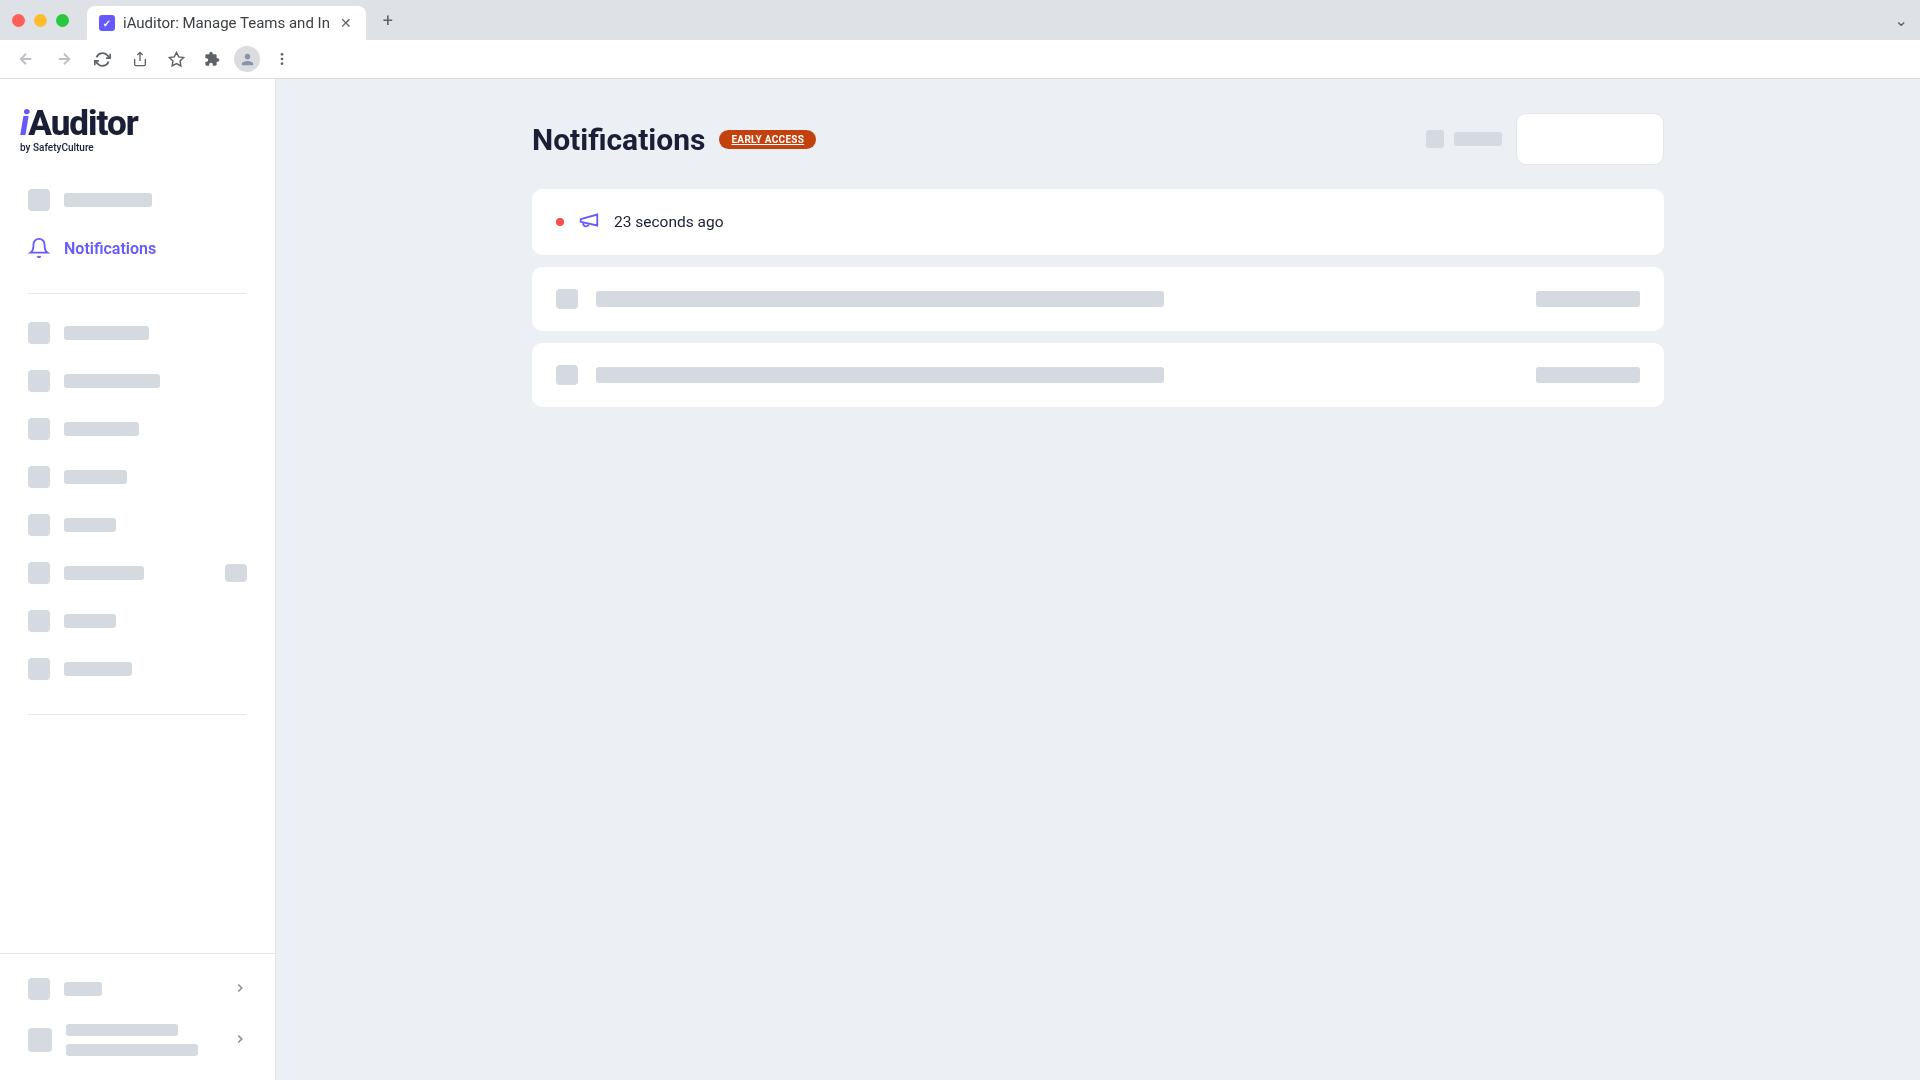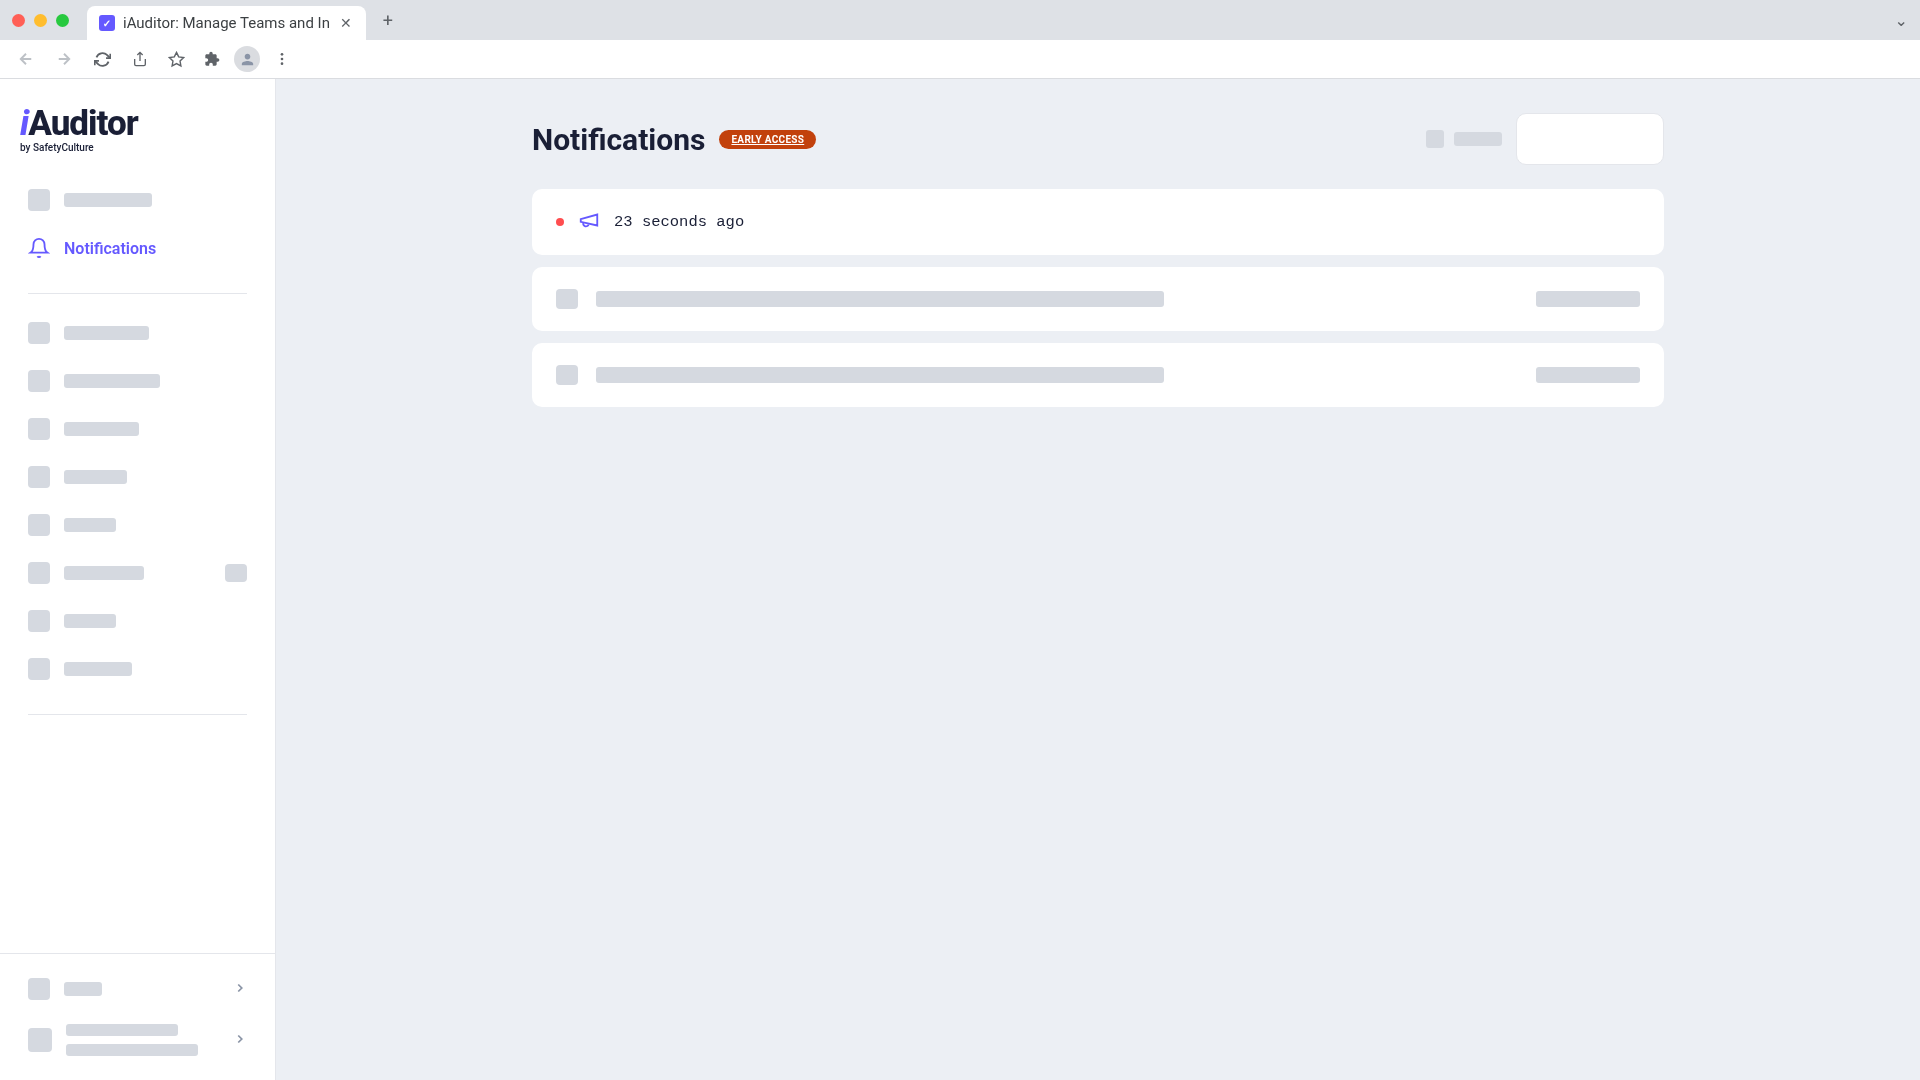--- a/index.html
+++ b/index.html
@@ -71,21 +71,21 @@
     .header-sk { display: flex; gap: 10px; align-items: center; }
     .header-sk-icon { width: 18px; height: 18px; background: #d5d9e0; border-radius: 3px;}
     .header-sk-text { width: 48px; height: 14px; background: #d5d9e0; border-radius: 3px;}
     .header-btn-sk { width: 148px; height: 52px; background: #fff; border: 1px solid #e4e6eb; border-radius: 10px; }
     
     .notif-card { background: #fff; border-radius: 10px; padding: 20px 24px; margin-bottom: 12px; display: flex; align-items: center; gap: 14px; }
     .notif-dot { width: 8px; height: 8px; background: #ff4d4f; border-radius: 50%; flex-shrink: 0; }
     .notif-icon { color: #6559ff; flex-shrink: 0; }
     .notif-text { flex: 1; font-size: 15.5px; color: #1a1f36; line-height: 1.5; }
     .notif-text strong { font-weight: 700; }
-    .notif-time { font-size: 15.5px; color: #1a1f36; white-space: nowrap; font-family: Liberation Mono, monospace; }
+    .notif-time { font-size: 15.5px; color: #1a1f36; white-space: nowrap; }
     
     .skeleton-card { background: #fff; border-radius: 10px; padding: 22px 24px; margin-bottom: 12px; display: flex; align-items: center; gap: 18px; }
     .sk-icon { width: 22px; height: 20px; background: #d5d9e0; border-radius: 4px; flex-shrink: 0; }
     .sk-text { height: 16px; background: #d5d9e0; border-radius: 3px; }
     .sk-right { margin-left: auto; }
   </style>
 </head>
 <body>
 
 <div class="browser-chrome">

